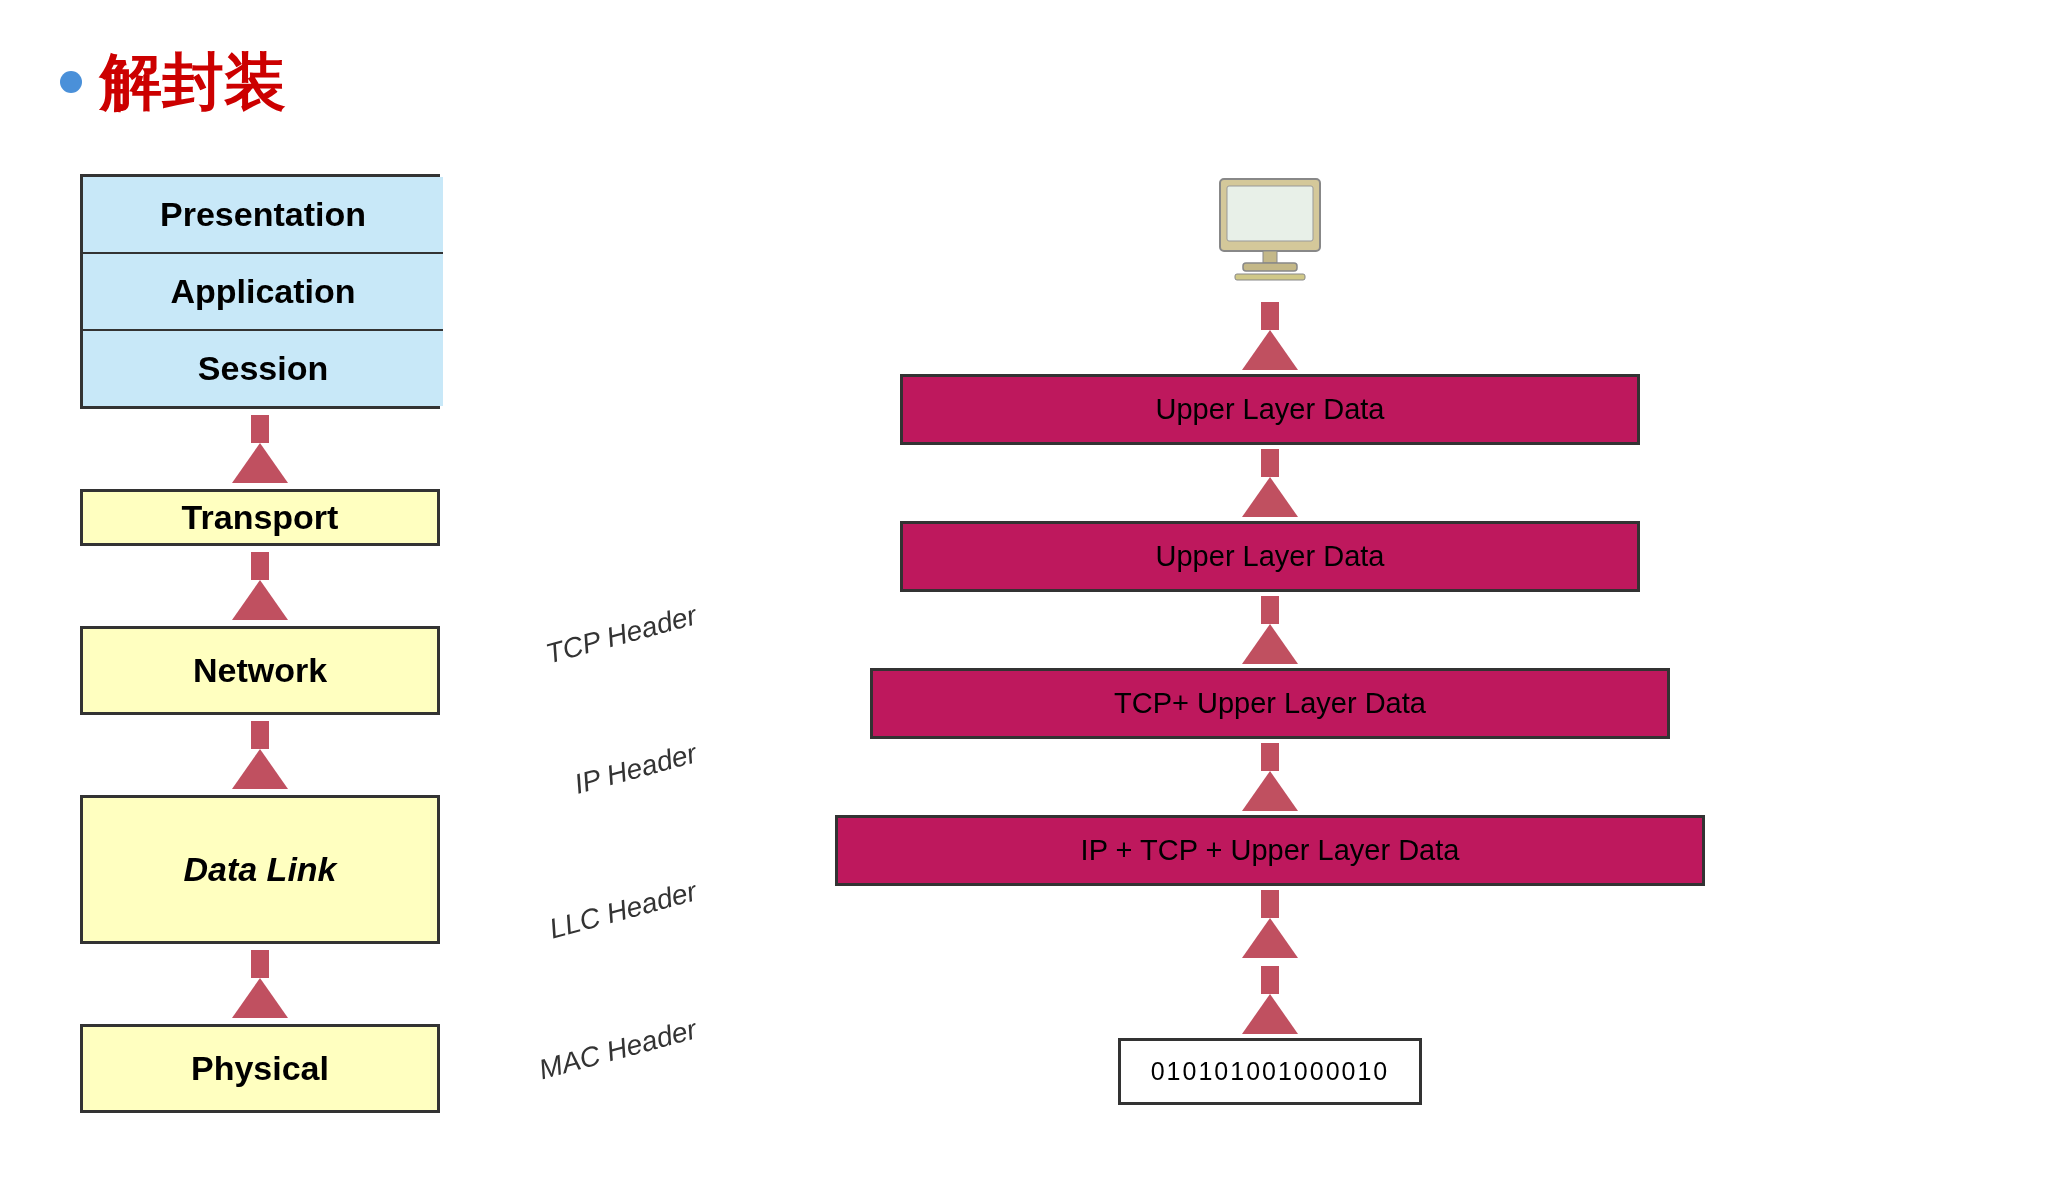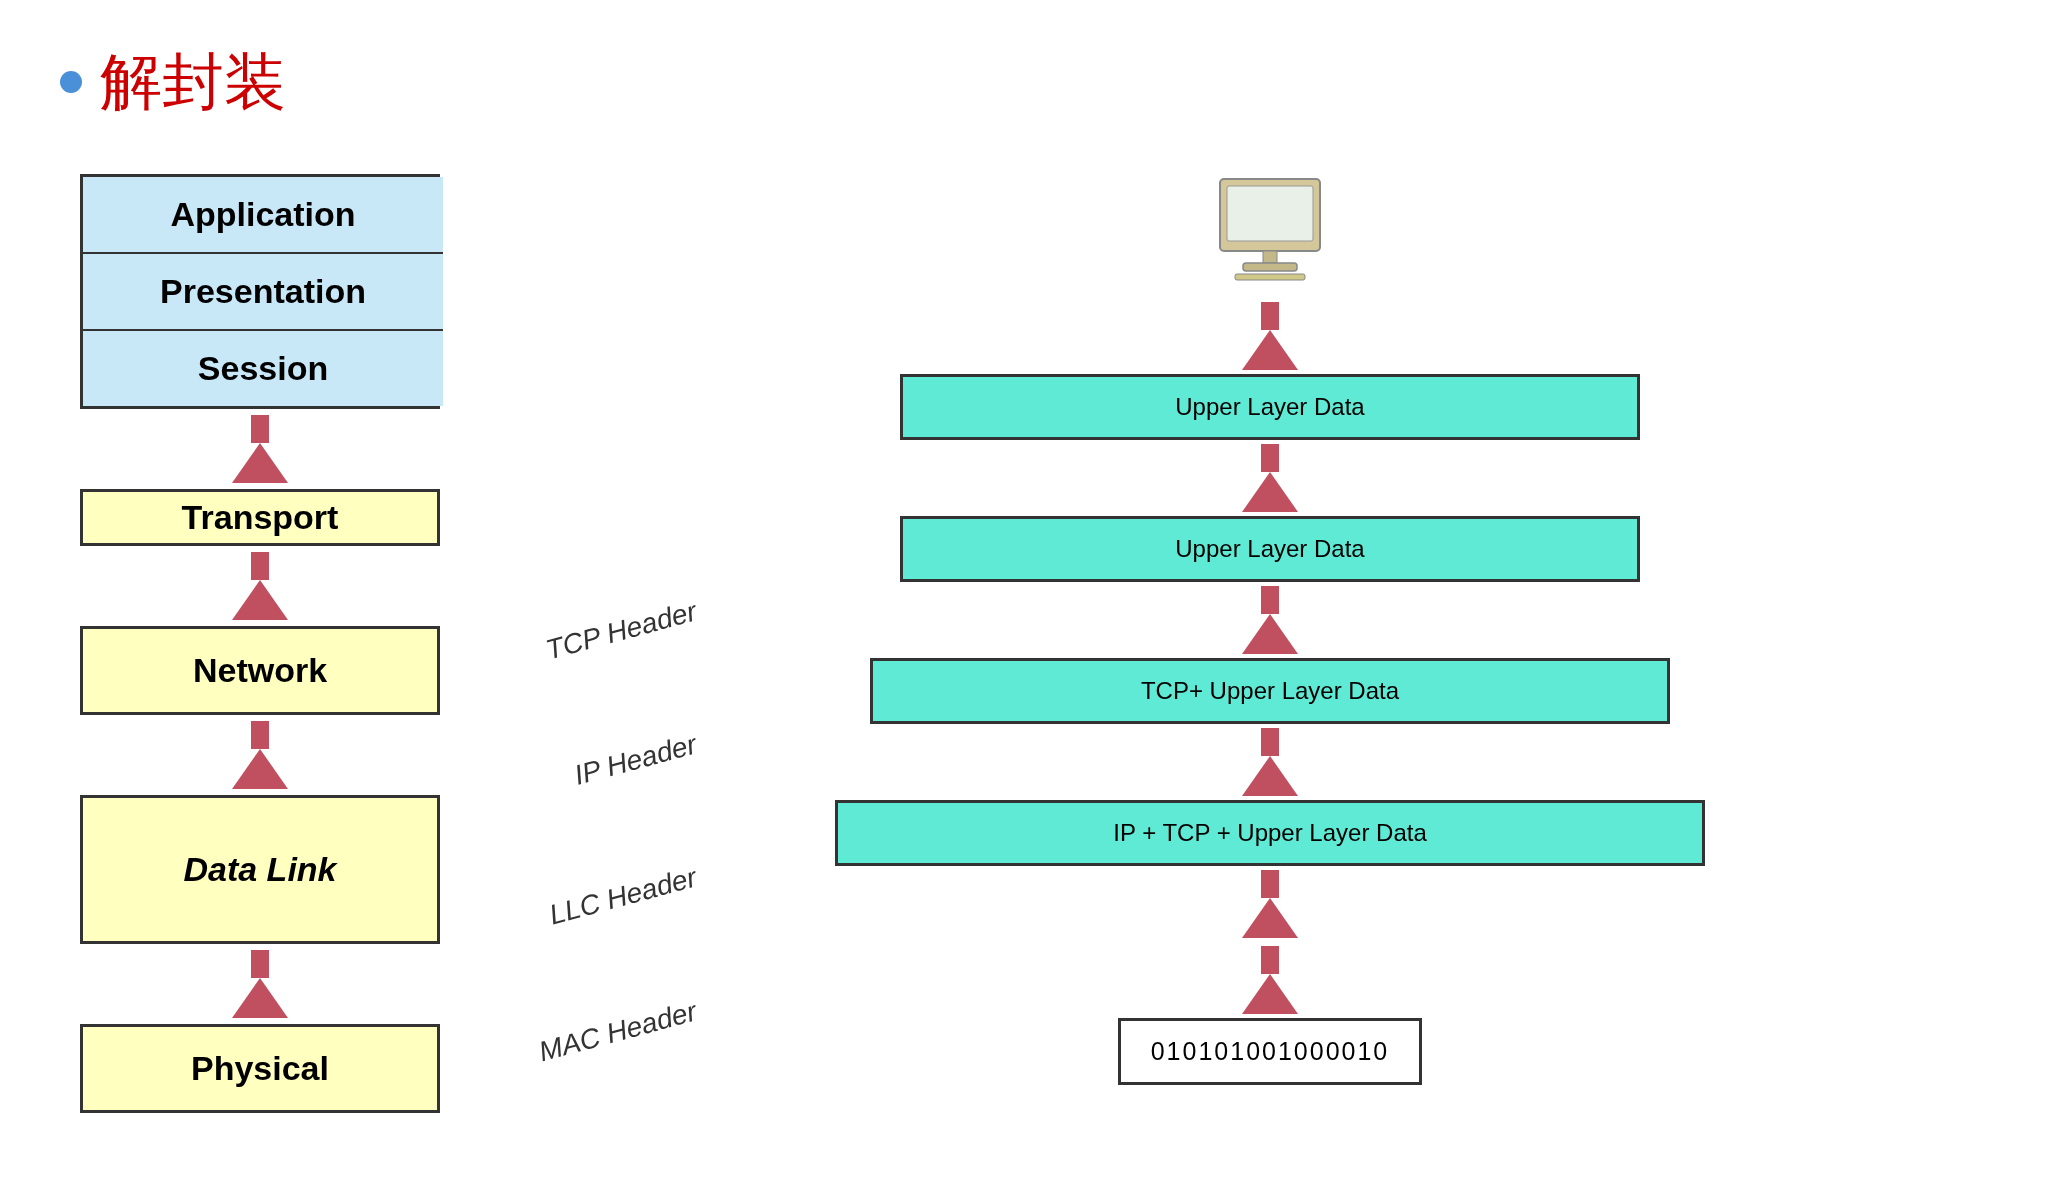--- a/index.html
+++ b/index.html
@@ -28,21 +28,21 @@
     }
     .title-bullet {
       width: 22px;
       height: 22px;
       background: #4a90d9;
       border-radius: 50%;
       flex-shrink: 0;
     }
     .title-text {
       font-size: 62px;
-      font-weight: normal;
+      font-weight: bold;
       color: #cc0000;
     }
 
     
     .main-layout {
       display: flex;
       align-items: flex-start;
       gap: 0;
       width: 100%;
     }
@@ -116,22 +116,22 @@
       margin: 6px 0;
     }
 
     
     .computer-icon {
       margin-bottom: 10px;
     }
 
     .data-box {
       border: 3px solid #333;
-      background: #5eead4;
-      font-size: 24px;
+      background: #be185d;
+      font-size: 29px;
       font-weight: normal;
       text-align: center;
       padding: 16px 20px;
     }
 
     .data-box-wide {
       width: 740px;
     }
 
     .right-arrow {
@@ -196,22 +196,22 @@
   <div class="title-area">
     <div class="title-bullet"></div>
     <span class="title-text">解封装</span>
   </div>
 
   <div class="main-layout">
 
     <div class="osi-stack">
 
       <div class="osi-group-blue" style="background:#c8e8f8;">
+        <div class="osi-box osi-box-blue osi-box-blue-pres">Presentation</div>
         <div class="osi-box osi-box-blue osi-box-blue-app">Application</div>
-        <div class="osi-box osi-box-blue osi-box-blue-pres">Presentation</div>
         <div class="osi-box osi-box-blue osi-box-blue-sess">Session</div>
       </div>
 
       <div class="arrow-container">
         <div class="arrow-stem"></div>
         <div class="arrow-up"></div>
       </div>
 
       <div class="osi-box osi-box-yellow osi-box-transport">Transport</div>
 

